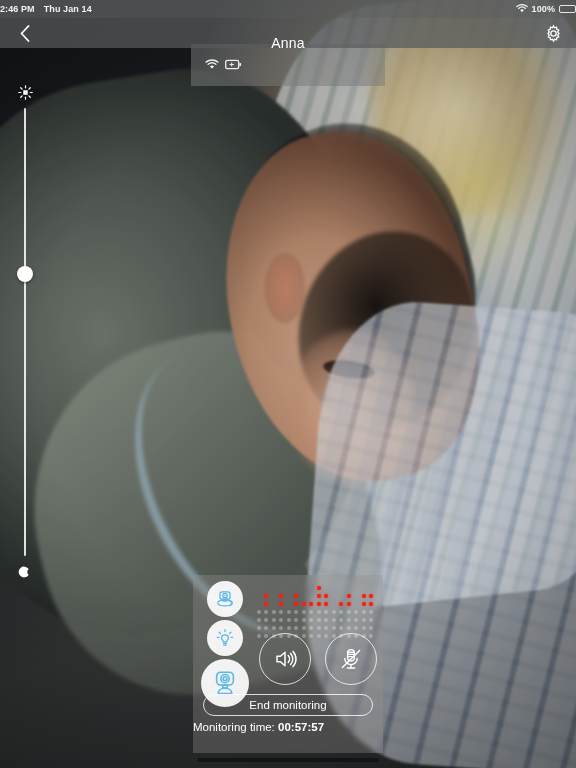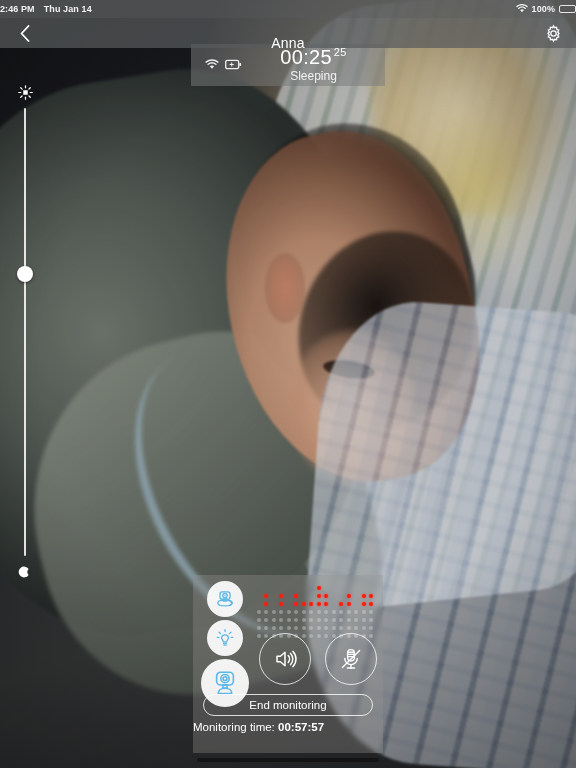--- a/index.html
+++ b/index.html
@@ -348,26 +348,20 @@
         <path d="M1.1 3.1 A9.1 9.1 0 0 1 12.9 3.1" stroke="#efefef" stroke-width="1.4" fill="none" stroke-linecap="round"></path>
       </svg>
     </span>
     <span>
       <svg width="17" height="11" viewBox="0 0 17 11">
         <rect x="0.7" y="1.3" width="13" height="8.4" rx="1.8" fill="none" stroke="#efefef" stroke-width="1.3"></rect>
         <rect x="14.3" y="4" width="1.8" height="3" rx="0.7" fill="#efefef"></rect>
         <path d="M7.2 3.4 V5.0 H8.8 V6.0 H7.2 V7.6 H6.2 V6.0 H4.6 V5.0 H6.2 V3.4 Z" fill="#efefef"></path>
       </svg>
     </span>
-  </div>
-  <div class="timer-mid">
-    <div class="timer-clock">
-      <span>00:25</span><span class="cs">25</span>
-    </div>
-    <div class="timer-state">Sleeping</div>
   </div>
 </div>
 
 <div class="slider">
   <div class="sl-icon sl-sun">
     <svg width="15" height="15" viewBox="0 0 16 16">
       <rect x="5.6" y="5.6" width="4.8" height="4.8" fill="#ffffff"></rect>
       <g stroke="#ffffff" stroke-width="1.3" stroke-linecap="round">
         <path d="M8 0.8 V3.0"></path>
           <path d="M8 13.0 V15.2"></path>

